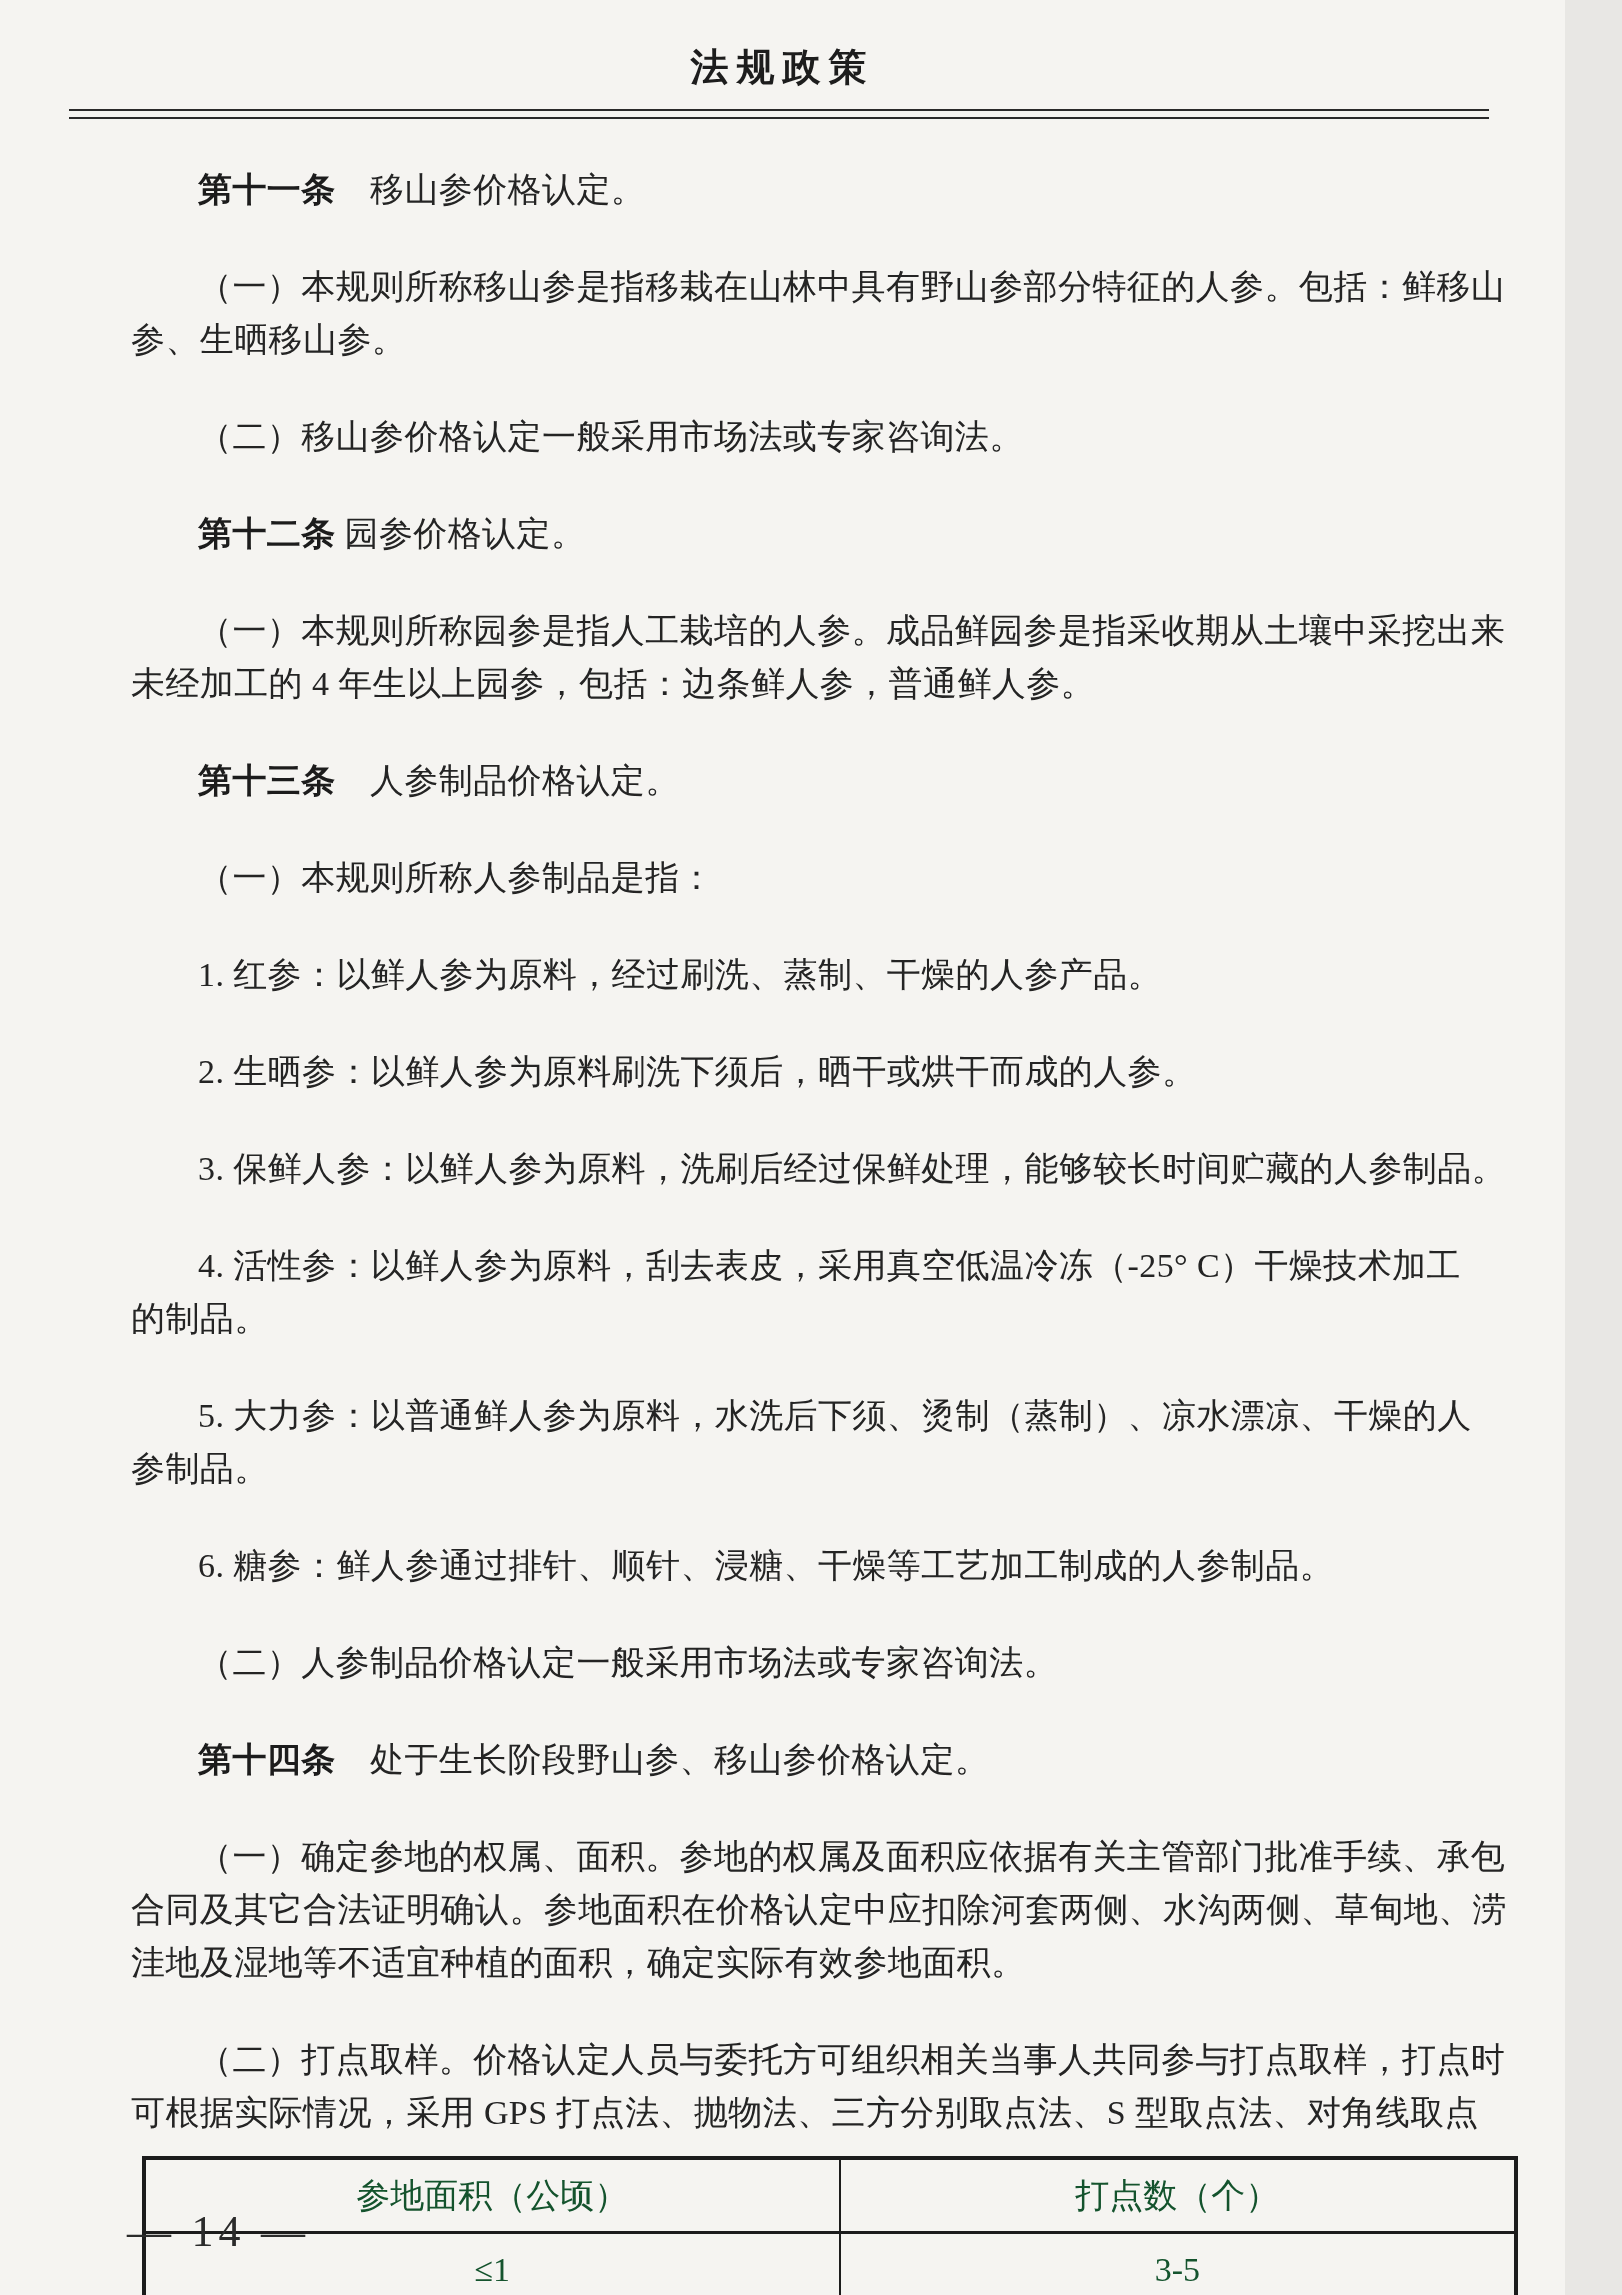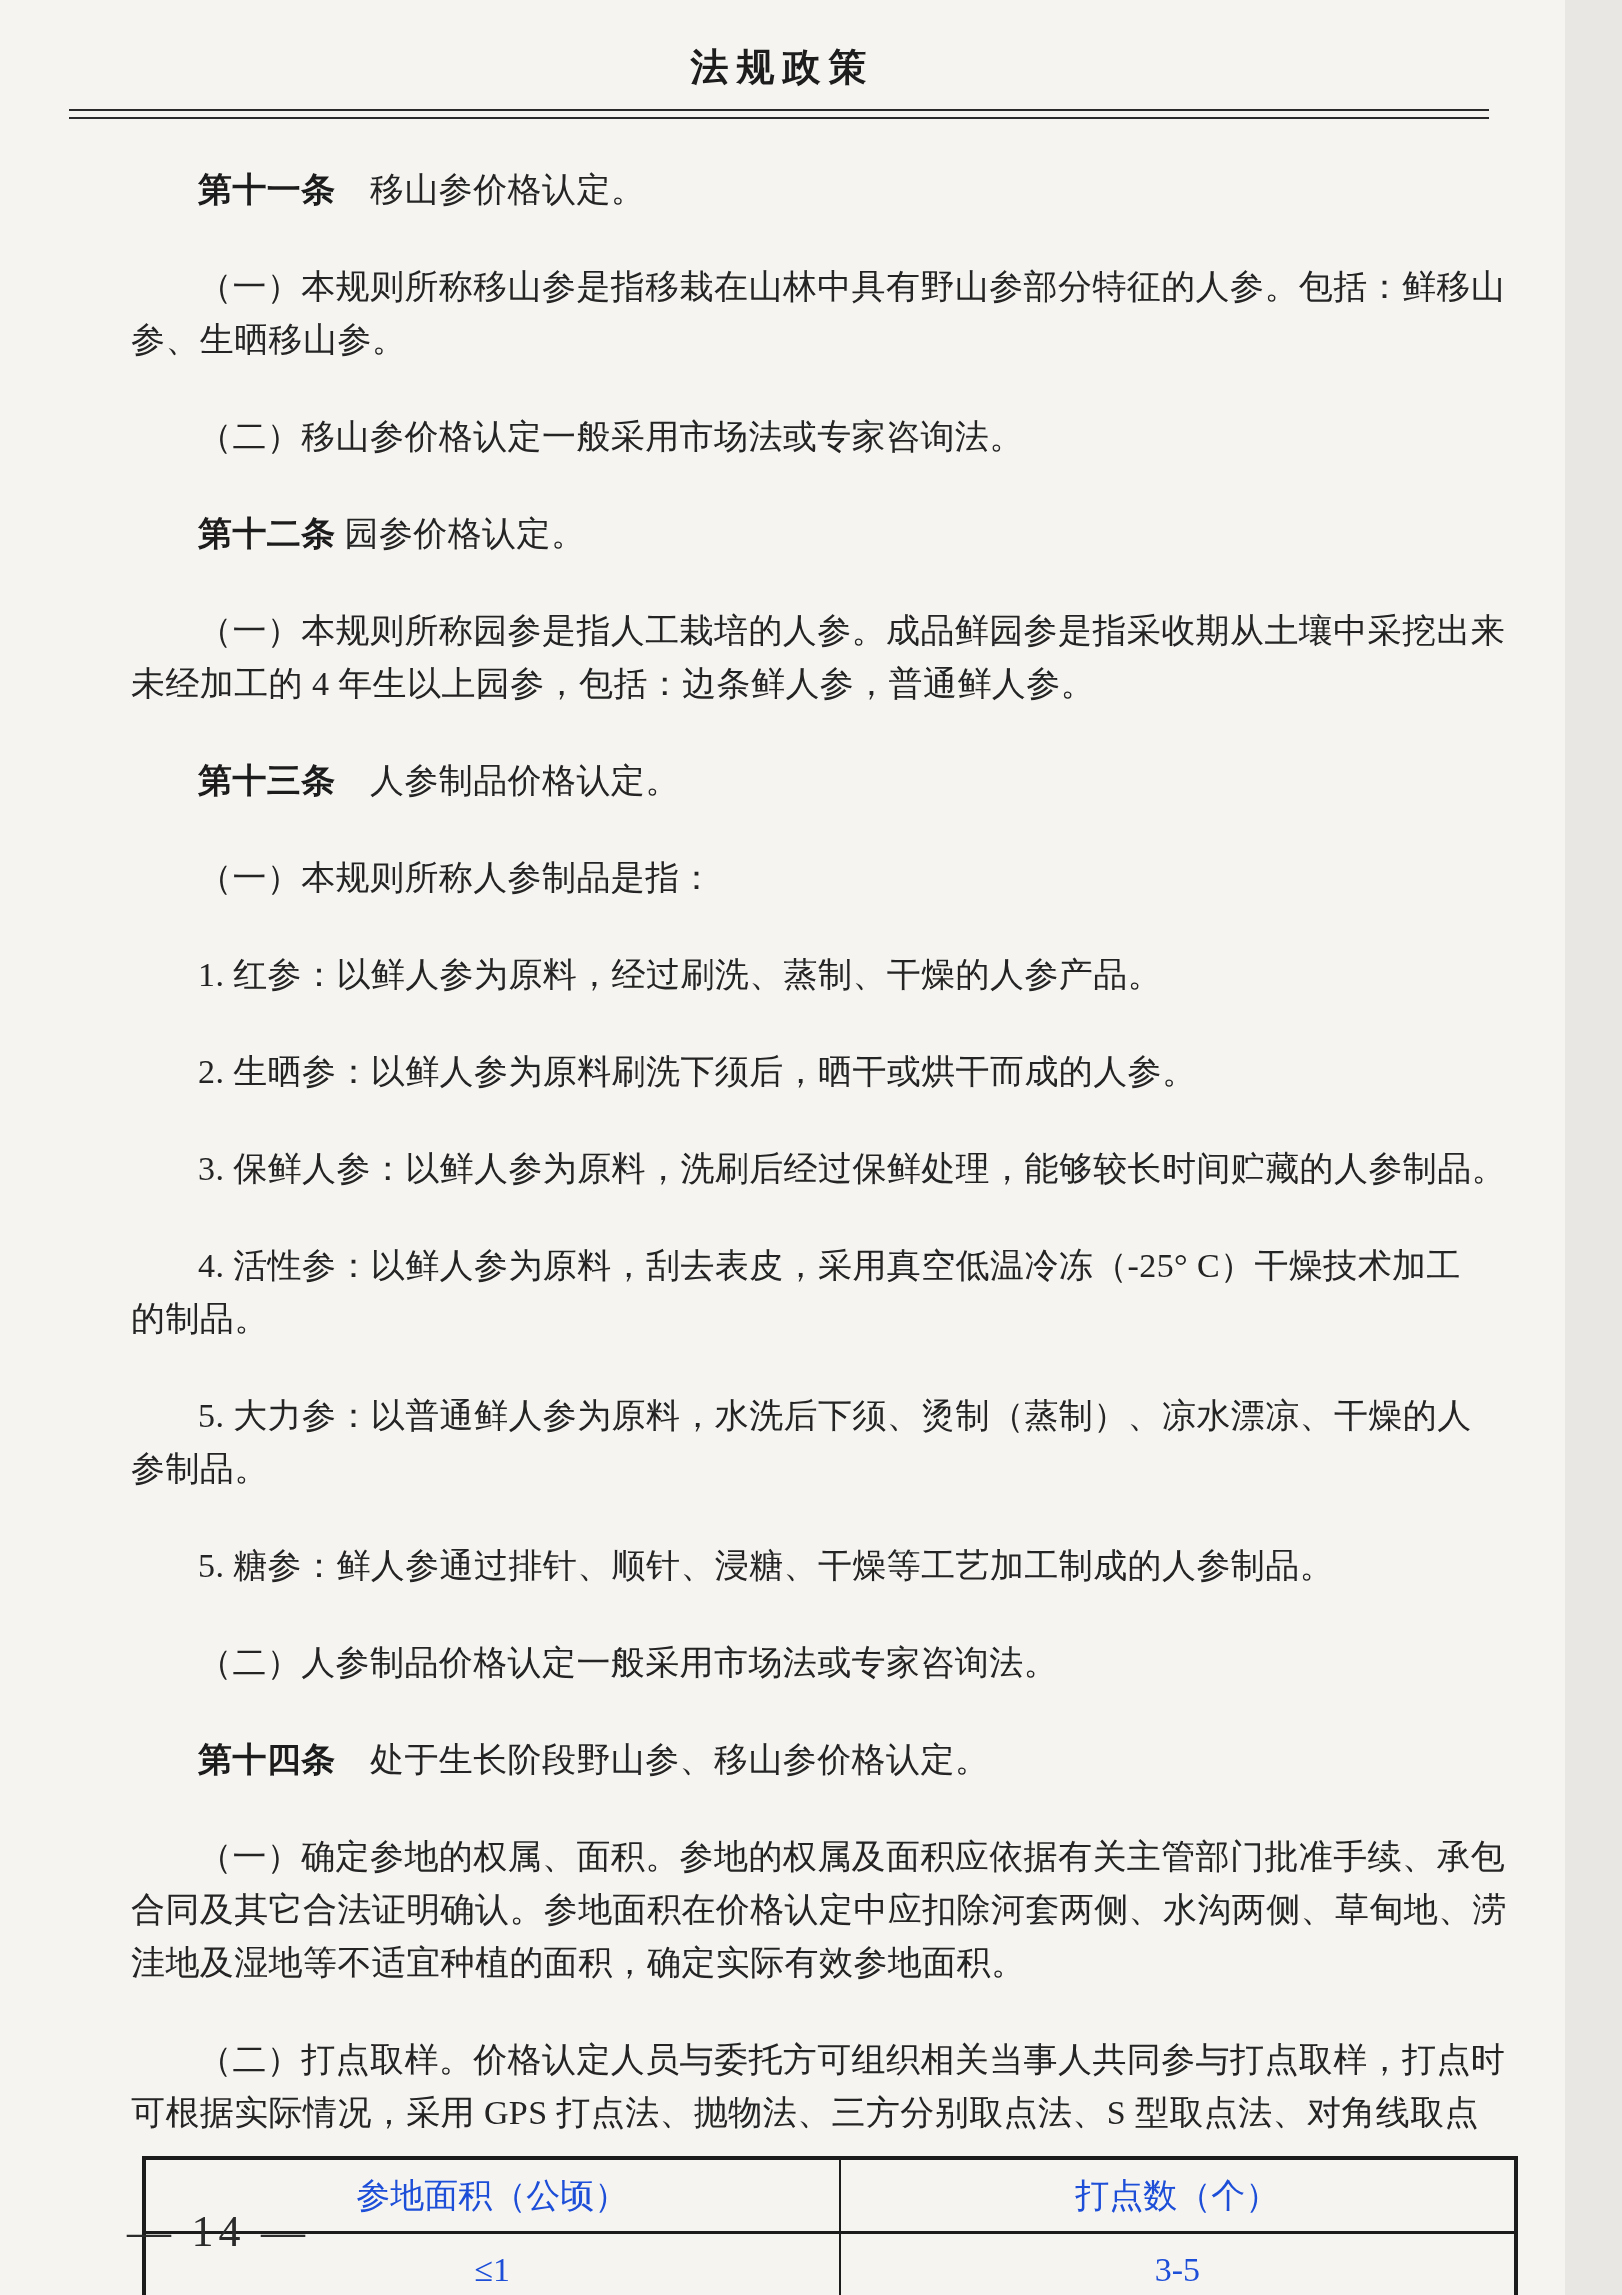--- a/index.html
+++ b/index.html
@@ -50,21 +50,21 @@
   .dots-table{ border:4px solid #1c1c1c; }
   .dots-table td{
     border-top:3.2px solid #1c1c1c;
     border-bottom:3.2px solid #1c1c1c;
     border-left:2.4px solid #1c1c1c;
     border-right:2.4px solid #1c1c1c;
     height:71px;
     text-align:center;
     vertical-align:middle;
     font-size:34px;
-    color:#1d4ed8;
+    color:#14532d;
     padding:0;
   }
   .col-area{ width:50.7%; }
   .col-count{ width:49.3%; }
   
   .page-number{
     position:absolute;
     left:127px;
     top:2206px;
     font-size:44px;
@@ -90,21 +90,21 @@
     <div class="line"><span class="lead"></span><span>未经加工的 4 年生以上园参，包括：边条鲜人参，普通鲜人参。</span></div>
     <div class="line ind"><span class="lead">第十三条</span><span>　人参制品价格认定。</span></div>
     <div class="line ind"><span class="lead"></span><span>（一）本规则所称人参制品是指：</span></div>
     <div class="line ind"><span class="lead"></span><span>1. 红参：以鲜人参为原料，经过刷洗、蒸制、干燥的人参产品。</span></div>
     <div class="line ind"><span class="lead"></span><span>2. 生晒参：以鲜人参为原料刷洗下须后，晒干或烘干而成的人参。</span></div>
     <div class="line ind"><span class="lead"></span><span>3. 保鲜人参：以鲜人参为原料，洗刷后经过保鲜处理，能够较长时间贮藏的人参制品。</span></div>
     <div class="line ind"><span class="lead"></span><span>4. 活性参：以鲜人参为原料，刮去表皮，采用真空低温冷冻（-25° C）干燥技术加工</span></div>
     <div class="line"><span class="lead"></span><span>的制品。</span></div>
     <div class="line ind"><span class="lead"></span><span>5. 大力参：以普通鲜人参为原料，水洗后下须、烫制（蒸制）、凉水漂凉、干燥的人</span></div>
     <div class="line"><span class="lead"></span><span>参制品。</span></div>
-    <div class="line ind"><span class="lead"></span><span>5. 糖参：鲜人参通过排针、顺针、浸糖、干燥等工艺加工制成的人参制品。</span></div>
+    <div class="line ind"><span class="lead"></span><span>6. 糖参：鲜人参通过排针、顺针、浸糖、干燥等工艺加工制成的人参制品。</span></div>
     <div class="line ind"><span class="lead"></span><span>（二）人参制品价格认定一般采用市场法或专家咨询法。</span></div>
     <div class="line ind"><span class="lead">第十四条</span><span>　处于生长阶段野山参、移山参价格认定。</span></div>
     <div class="line ind"><span class="lead"></span><span>（一）确定参地的权属、面积。参地的权属及面积应依据有关主管部门批准手续、承包</span></div>
     <div class="line"><span class="lead"></span><span>合同及其它合法证明确认。参地面积在价格认定中应扣除河套两侧、水沟两侧、草甸地、涝</span></div>
     <div class="line"><span class="lead"></span><span>洼地及湿地等不适宜种植的面积，确定实际有效参地面积。</span></div>
     <div class="line ind"><span class="lead"></span><span>（二）打点取样。价格认定人员与委托方可组织相关当事人共同参与打点取样，打点时</span></div>
     <div class="line"><span class="lead"></span><span>可根据实际情况，采用 GPS 打点法、抛物法、三方分别取点法、S 型取点法、对角线取点</span></div>
   </div>
 
   <table class="dots-table">

